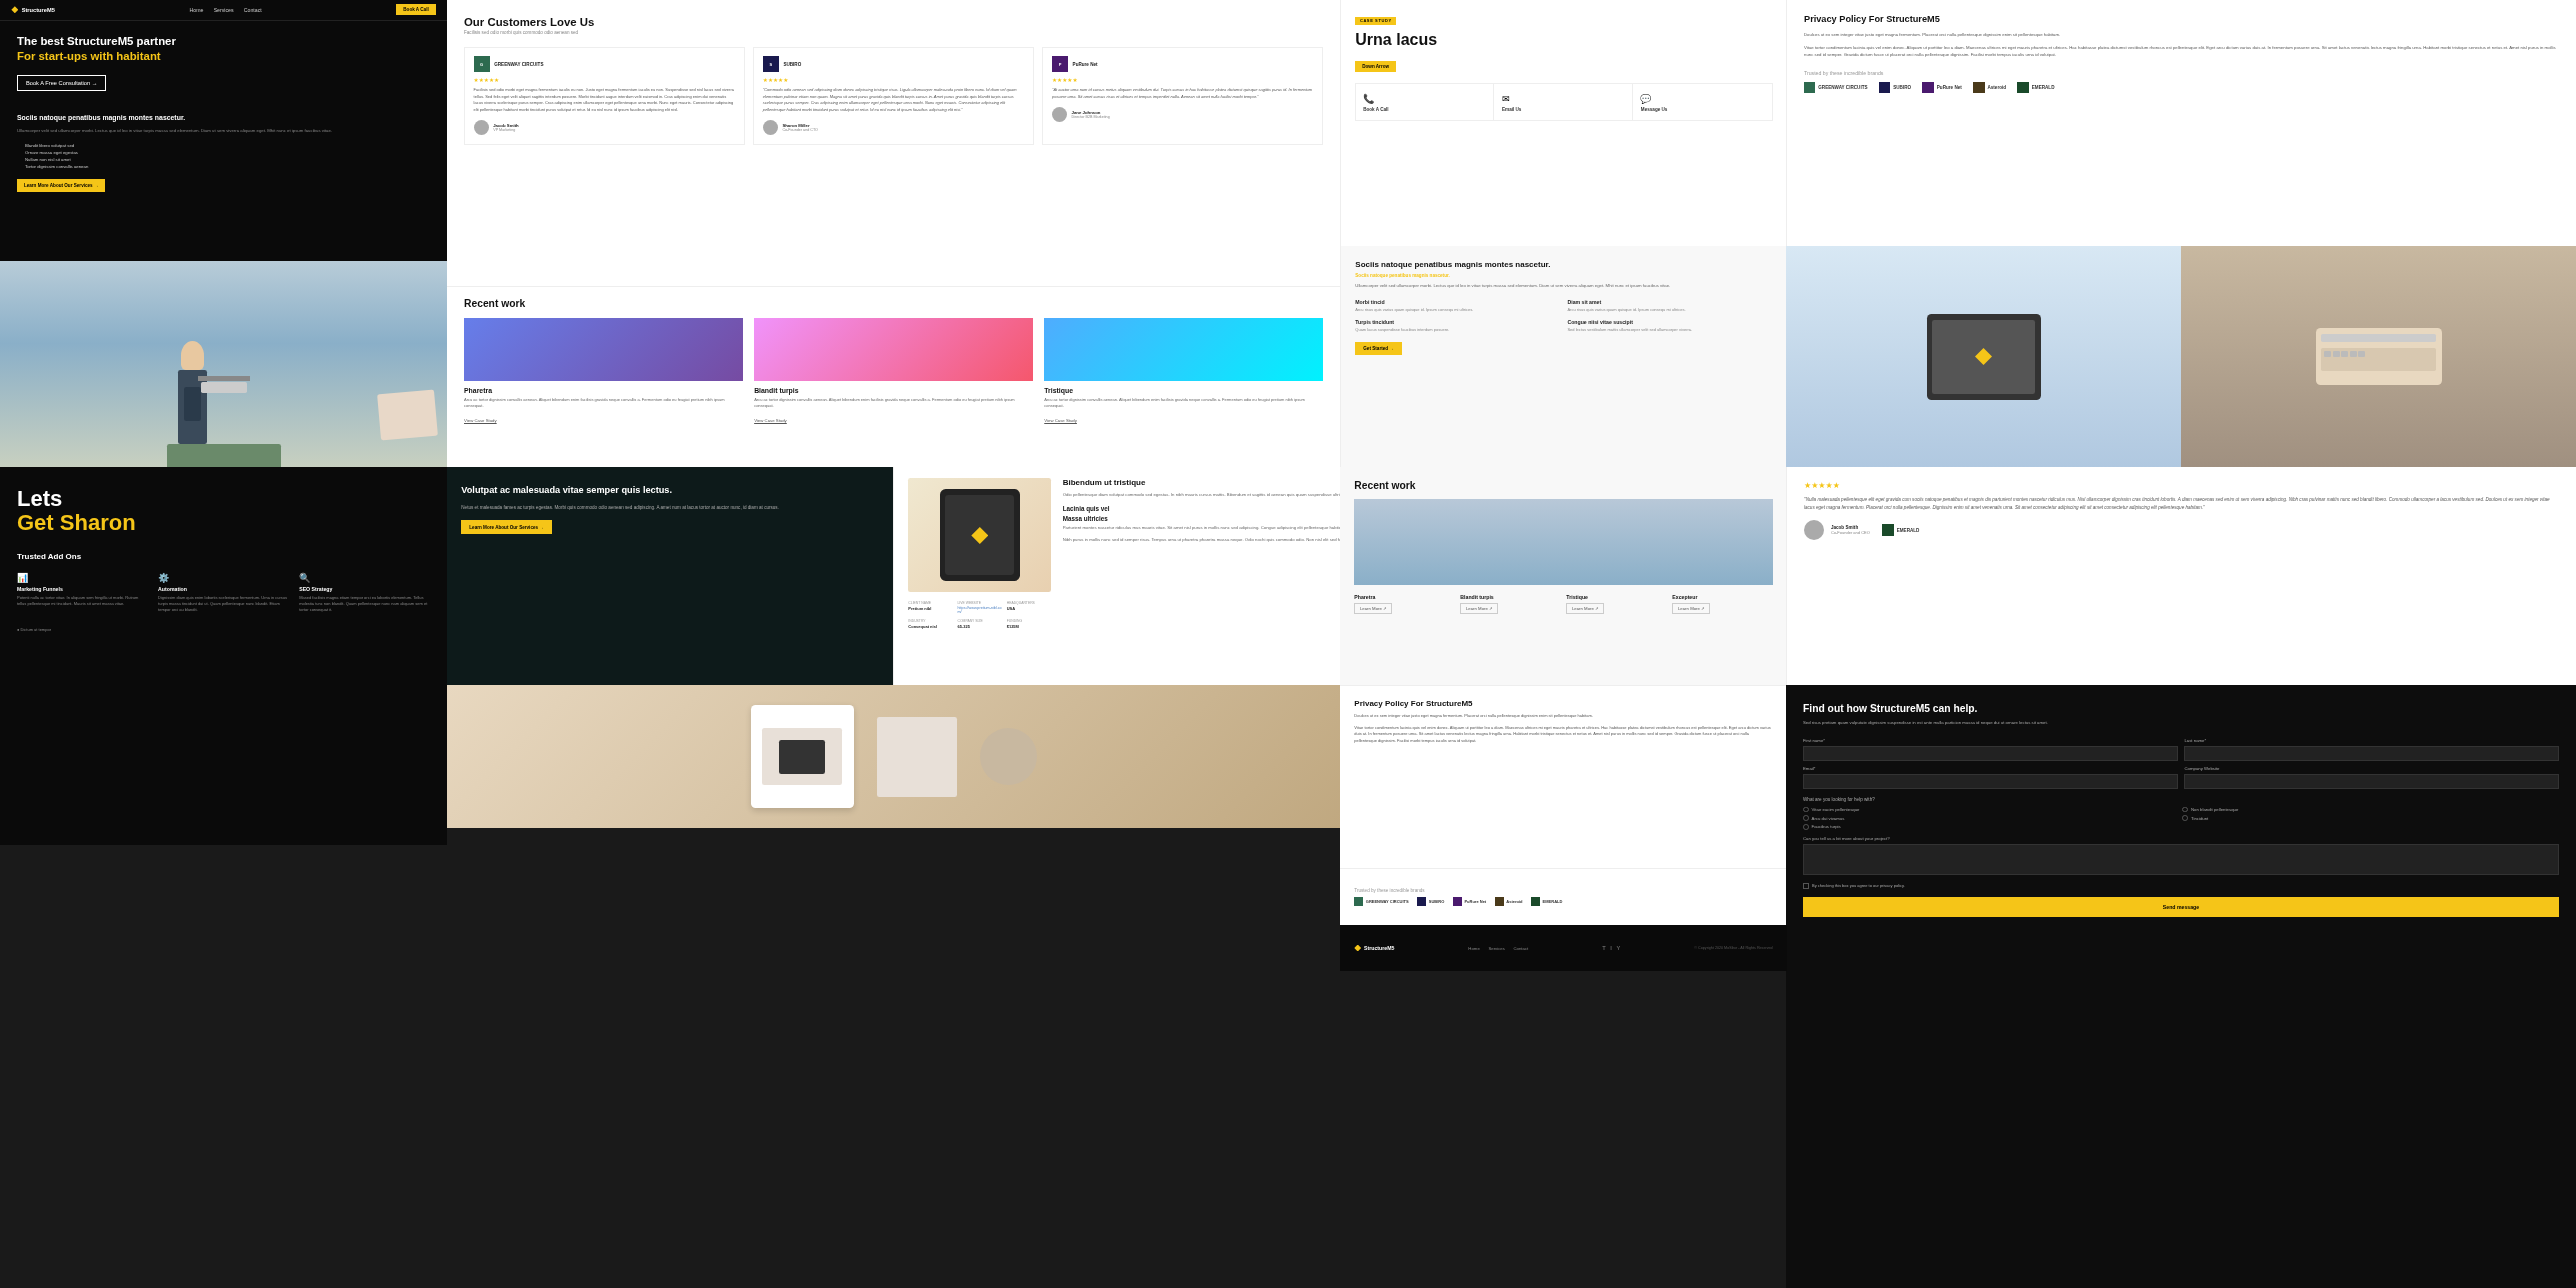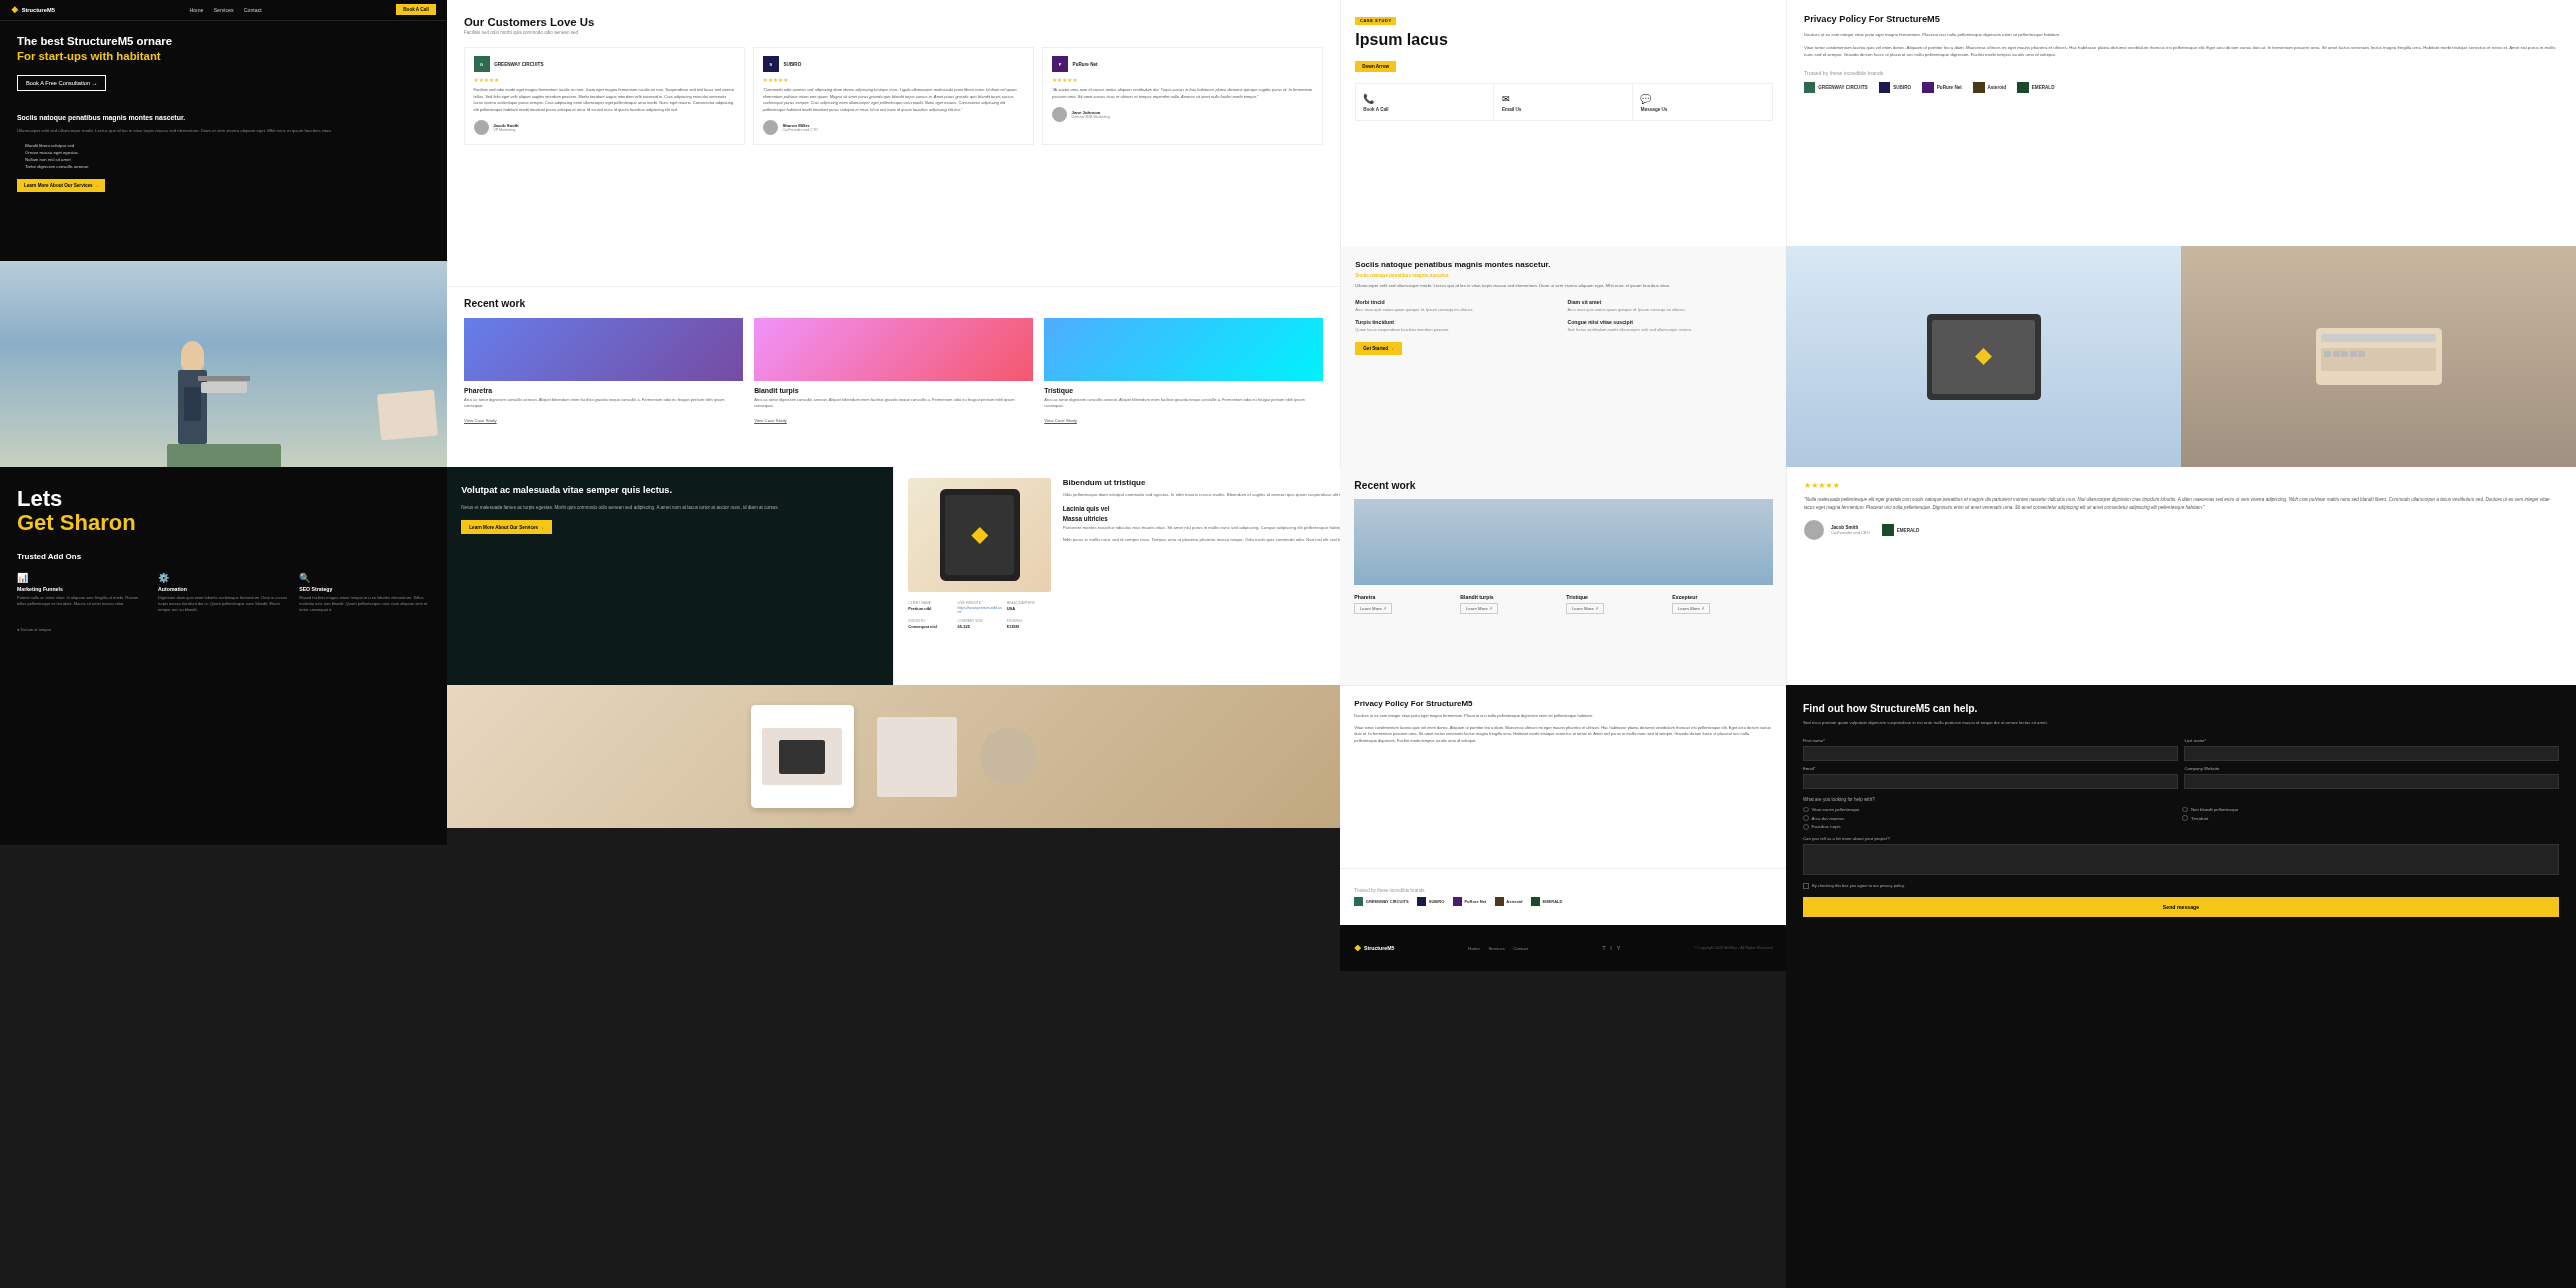--- a/index.html
+++ b/index.html
@@ -23,21 +23,21 @@
     </div>
     <div style="display:flex;gap:10.3px;">
       <span style="color:#ccc;font-size:5.2px;cursor:pointer;">Home</span>
       <span style="color:#ccc;font-size:5.2px;cursor:pointer;">Services</span>
       <span style="color:#ccc;font-size:5.2px;cursor:pointer;">Contact</span>
     </div>
     <button style="background:#f5c518;color:#000;border:none;font-size:4.6px;padding:2.9px 6.9px;font-weight:bold;cursor:pointer;">Book A Call</button>
   </div>
 
   <div style="position:absolute;left:0;top:20.6px;width:447px;height:240px;background:#0a0a0a;padding:14.3px 17px;">
-    <h1 style="color:#fff;font-size:11.4px;font-weight:700;line-height:1.2;margin-bottom:1.1px;">The best StructureM5 ornare</h1>
+    <h1 style="color:#fff;font-size:11.4px;font-weight:700;line-height:1.2;margin-bottom:1.1px;">The best StructureM5 partner</h1>
     <h2 style="color:#f5c518;font-size:11.4px;font-weight:700;line-height:1.2;margin-bottom:11.4px;">For start-ups with habitant</h2>
     <button style="display:inline-flex;align-items:center;gap:4.6px;color:#fff;background:transparent;border:0.6px solid #fff;font-size:5.7px;padding:4px 8px;cursor:pointer;margin-bottom:17px;">Book A Free Consultation →</button>
 
     <div style="margin-top:5.7px;">
       <h3 style="color:#fff;font-size:6.9px;font-weight:700;line-height:1.4;margin-bottom:4.6px;">Sociis natoque penatibus magnis montes nascetur.</h3>
       <p style="color:#888;font-size:4.3px;line-height:1.6;margin-bottom:6.9px;">Ullamcorper velit sed ullamcorper morbi. Lectus que id leo in vitae turpis massa sed elementum. Diam ut sem viverra aliquam eget. Mhit nunc et ipsum faucibus vitae.</p>
       <ul style="list-style:none;margin-bottom:8.6px;">
         <li style="color:#ccc;font-size:4.3px;padding:1.1px 0 1.1px 8px;position:relative;">Blandit libero volutpat sed</li>
         <li style="color:#ccc;font-size:4.3px;padding:1.1px 0 1.1px 8px;position:relative;">Ornare massa eget egestas</li>
         <li style="color:#ccc;font-size:4.3px;padding:1.1px 0 1.1px 8px;position:relative;">Nullam non nisl sit amet</li>
@@ -142,21 +142,21 @@
         <div style="width:100%;height:63px;background:linear-gradient(135deg,#4facfe,#00f2fe);margin-bottom:5.7px;"></div>
         <h3 style="font-size:6.9px;font-weight:700;color:#111;margin-bottom:3.4px;">Tristique</h3>
         <p style="font-size:4px;color:#666;line-height:1.6;margin-bottom:4.6px;">Arcu ac tortor dignissim convallis aenean. Aliquet bibendum enim facilisis gravida neque convallis a. Fermentum odio eu feugiat pretium nibh ipsum consequat.</p>
         <a style="font-size:4.3px;color:#555;text-decoration:underline;cursor:pointer;">View Case Study</a>
       </div>
     </div>
   </div>
 
   <div style="position:absolute;left:1340px;top:0;width:447px;height:246px;background:#fff;padding:14.3px 14.3px;border-left:0.6px solid #eee;">
     <span style="background:#f5c518;color:#000;font-size:4px;padding:1.7px 4.6px;font-weight:bold;letter-spacing:0.6px;display:inline-block;margin-bottom:5.7px;">CASE STUDY</span>
-    <h2 style="font-size:16px;font-weight:700;color:#111;margin-bottom:11.4px;">Ipsum lacus</h2>
+    <h2 style="font-size:16px;font-weight:700;color:#111;margin-bottom:11.4px;">Urna lacus</h2>
     <button style="background:#f5c518;color:#000;border:none;font-size:4.6px;padding:2.9px 6.9px;cursor:pointer;font-weight:bold;margin-bottom:11.4px;">Down Arrow</button>
     <div style="display:grid;grid-template-columns:1fr 1fr 1fr;gap:1.1px;border:0.6px solid #eee;">
       <div style="padding:8.6px 6.9px;border-right:0.6px solid #eee;cursor:pointer;display:flex;flex-direction:column;gap:2.9px;">
         <span style="font-size:9.2px;">📞</span>
         <span style="font-size:4.6px;font-weight:600;color:#333;">Book A Call</span>
       </div>
       <div style="padding:8.6px 6.9px;border-right:0.6px solid #eee;cursor:pointer;display:flex;flex-direction:column;gap:2.9px;">
         <span style="font-size:9.2px;">✉</span>
         <span style="font-size:4.6px;font-weight:600;color:#333;">Email Us</span>
       </div>

